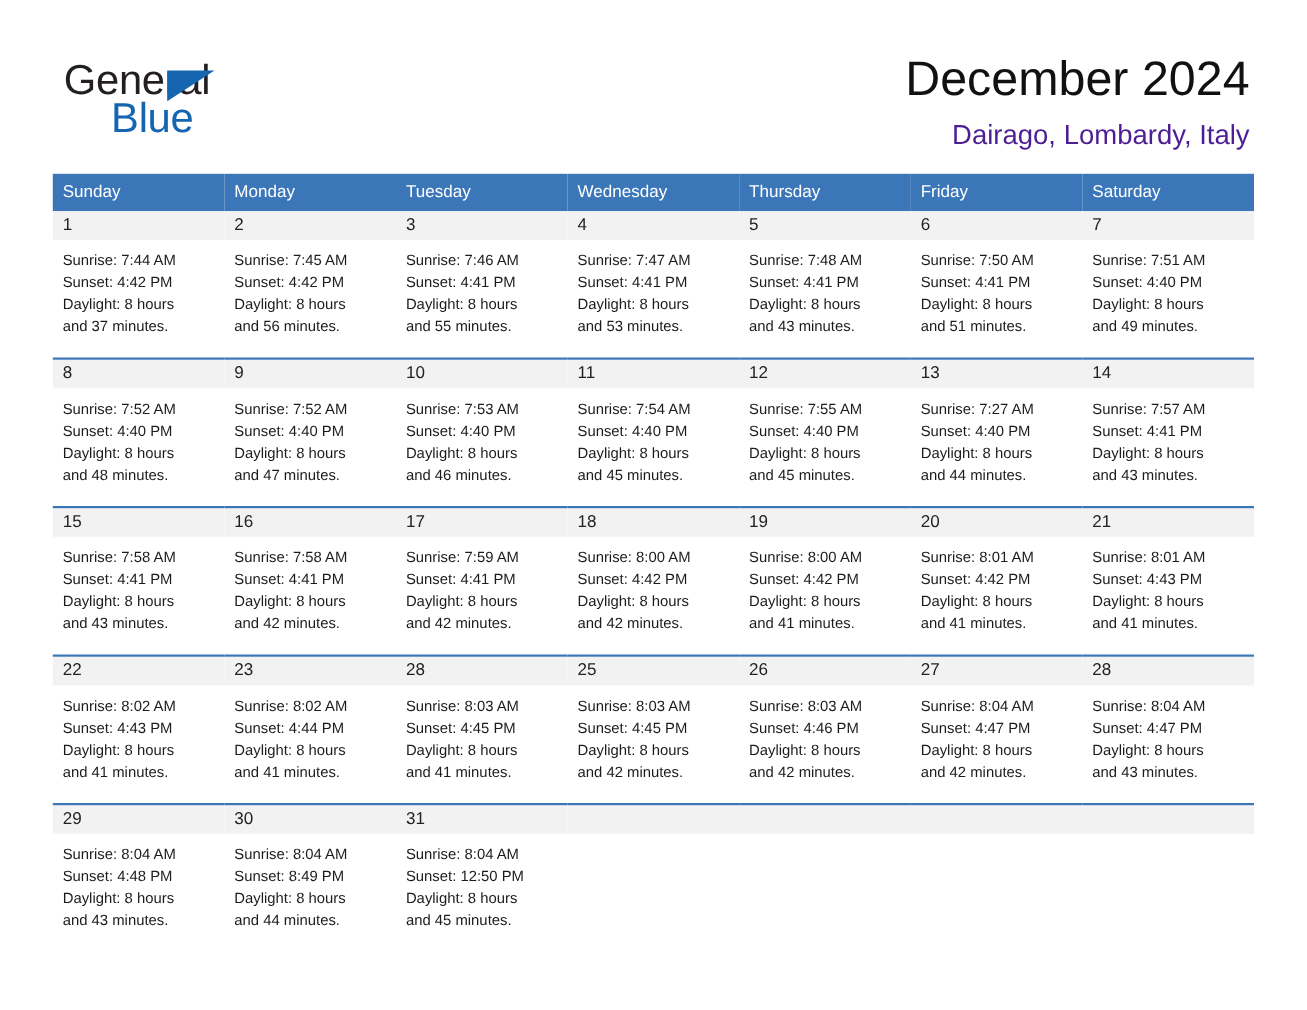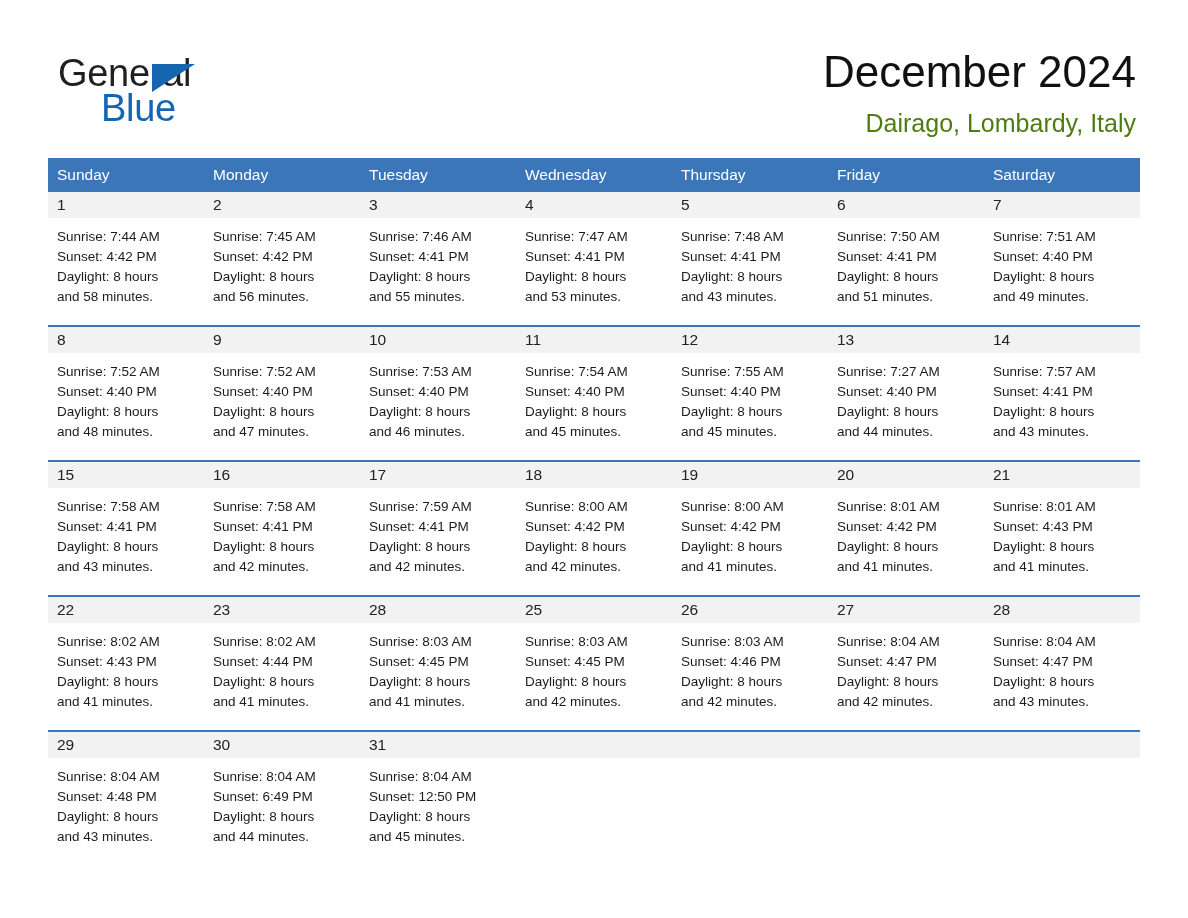--- a/index.html
+++ b/index.html
@@ -72,21 +72,21 @@
     line-height: 52px;
     color: #111111;
     font-weight: normal;
     white-space: nowrap;
     margin-left: 36px;
   }
   .cal-subtitle {
     font-size: 25px;
     line-height: 32px;
     margin-top: 9px;
-    color: #4d7c0f;
+    color: #4c1d95;
     white-space: nowrap;
   }
 
   
   .calendar {
     position: absolute;
     left: 48px;
     top: 158px;
     width: 1092px;
     border-collapse: collapse;
@@ -177,21 +177,21 @@
     <tbody>
 
       <tr class="week-row first">
         <td>
             <div class="cell">
               <div class="daynum-band">1</div>
               <div class="cell-body">
                 <div>Sunrise: 7:44 AM</div>
                 <div>Sunset: 4:42 PM</div>
                 <div>Daylight: 8 hours</div>
-                <div>and 58 minutes.</div>
+                <div>and 37 minutes.</div>
               </div>
             </div>
           </td>
         <td>
             <div class="cell">
               <div class="daynum-band">2</div>
               <div class="cell-body">
                 <div>Sunrise: 7:45 AM</div>
                 <div>Sunset: 4:42 PM</div>
                 <div>Daylight: 8 hours</div>
@@ -506,21 +506,21 @@
                 <div>Daylight: 8 hours</div>
                 <div>and 43 minutes.</div>
               </div>
             </div>
           </td>
         <td>
             <div class="cell">
               <div class="daynum-band">30</div>
               <div class="cell-body">
                 <div>Sunrise: 8:04 AM</div>
-                <div>Sunset: 6:49 PM</div>
+                <div>Sunset: 8:49 PM</div>
                 <div>Daylight: 8 hours</div>
                 <div>and 44 minutes.</div>
               </div>
             </div>
           </td>
         <td>
             <div class="cell">
               <div class="daynum-band">31</div>
               <div class="cell-body">
                 <div>Sunrise: 8:04 AM</div>

